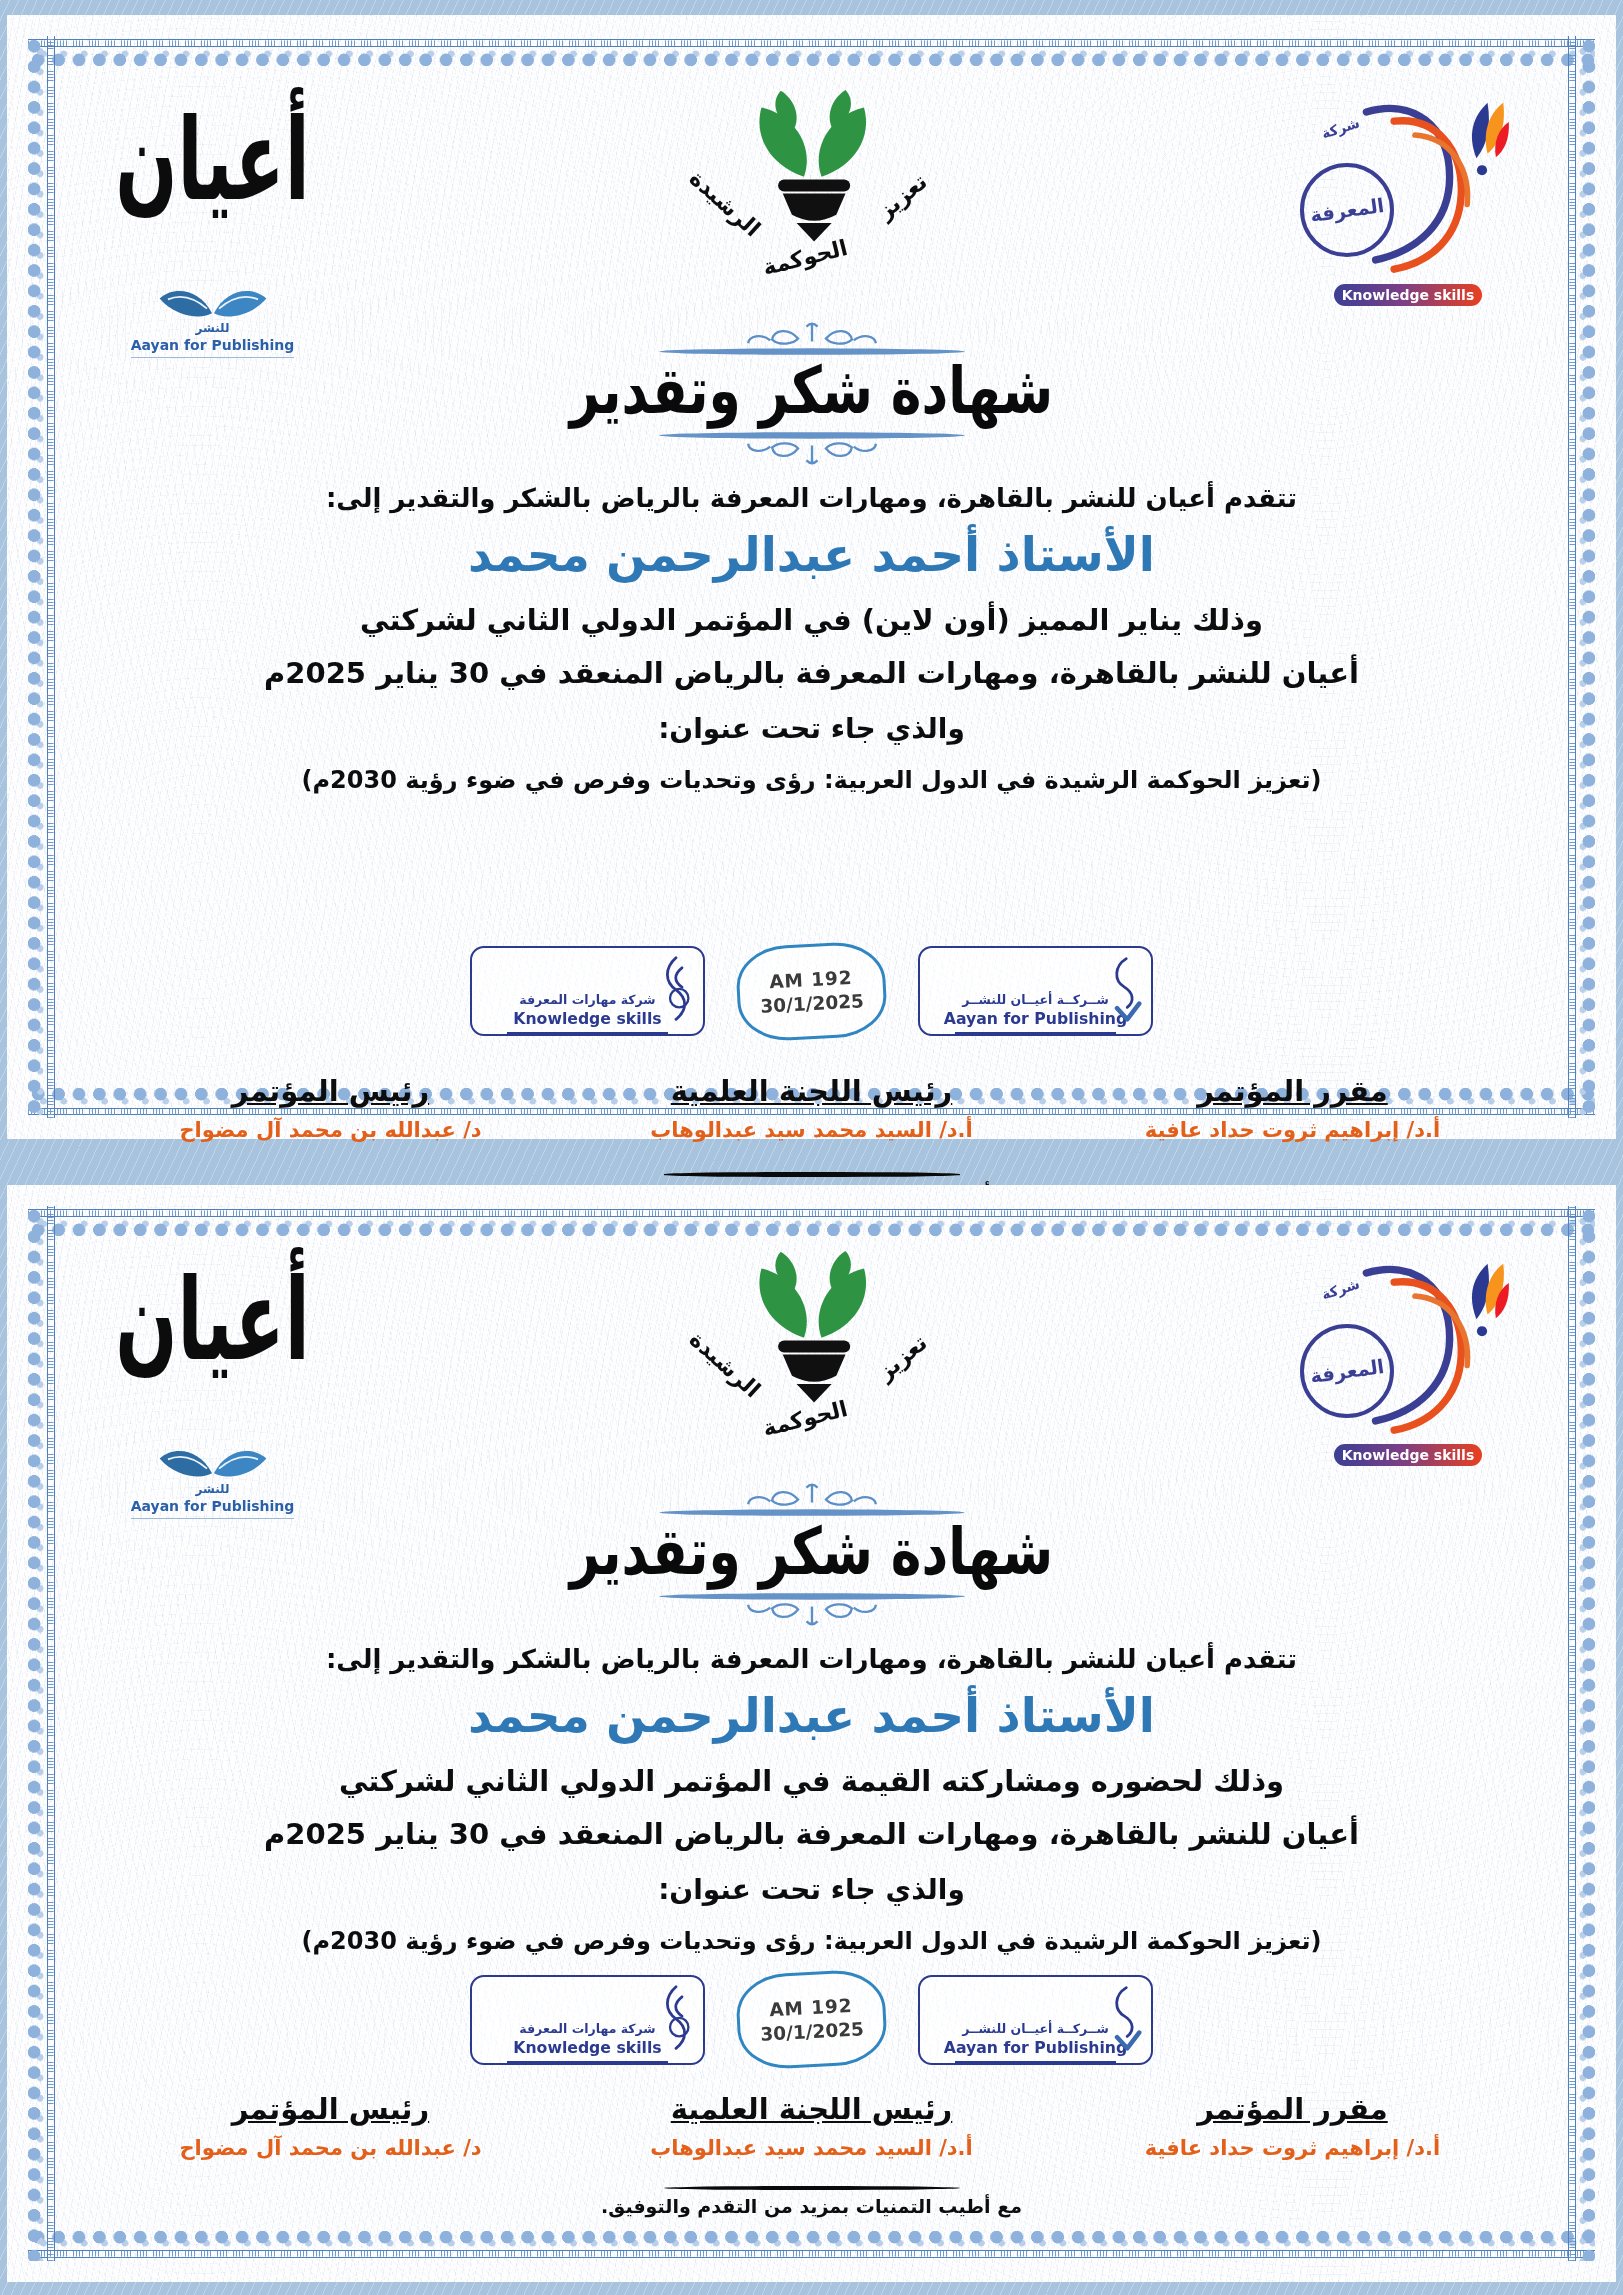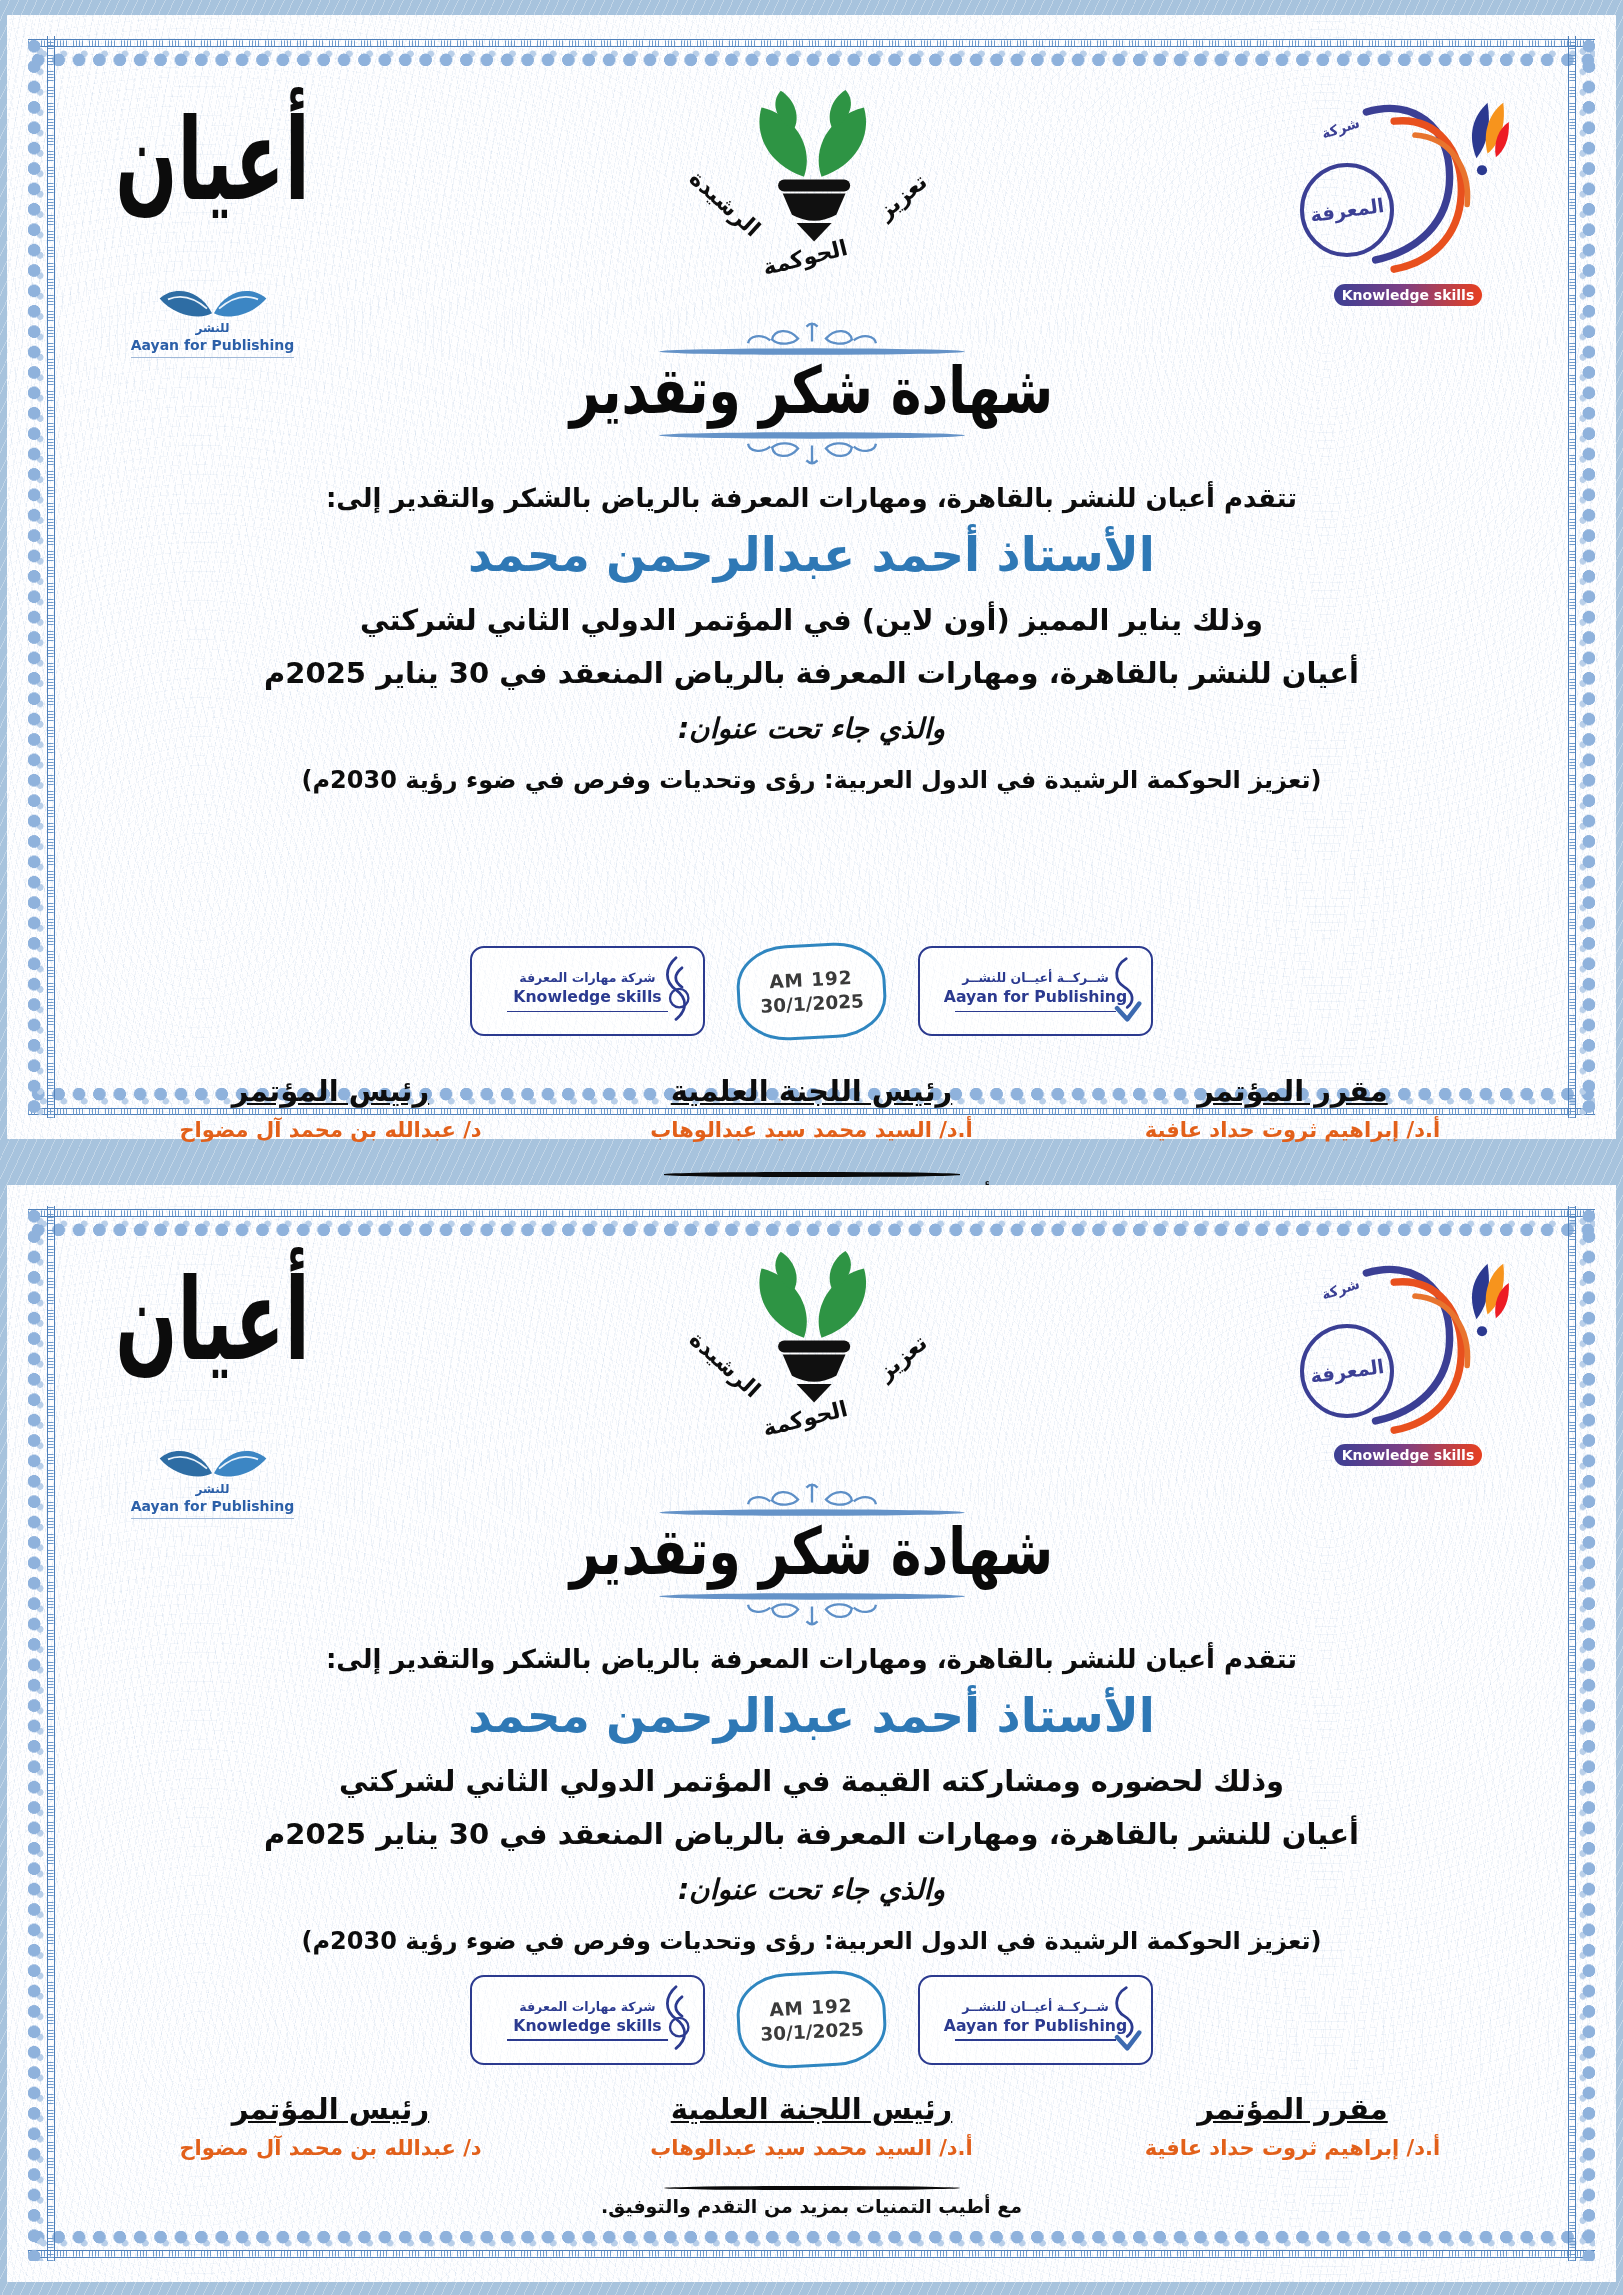--- a/index.html
+++ b/index.html
@@ -67,29 +67,29 @@
   .c1 .divider.d1,.c2 .divider.d1{margin-top:4.6px;}
   .divider.d2{margin-top:7px;transform:scaleY(-1);}
   .cert-title{font-size:52px;font-weight:800;color:#0a0a0a;letter-spacing:0.9px;transform:scaleY(1.25);}
 
   
   [dir="rtl"]{unicode-bidi:embed;}
   .intro{margin-top:16px;font-size:26px;font-weight:800;color:#0d0d0d;}
   .recipient{margin-top:14px;font-size:47px;font-weight:800;color:#2e78b5;}
   .body1{margin-top:21px;font-size:29px;font-weight:800;color:#0d0d0d;}
   .body2{margin-top:19.4px;font-size:29px;font-weight:800;color:#0d0d0d;}
-  .body3{margin-top:22px;font-size:28px;font-weight:800;color:#0d0d0d;font-style:italic;}
+  .body3{margin-top:22px;font-size:28px;font-weight:800;color:#0d0d0d;}
   .quote{margin-top:21px;font-size:24px;font-weight:800;color:#0d0d0d;}
   .research{margin-top:69px;font-size:23px;font-weight:800;color:#e8500f;}
 
   
   .stamps{display:flex;justify-content:center;align-items:center;gap:32px;height:88px;}
   .c1 .stamps{margin-top:153px;} .c2 .stamps{margin-top:21px;}
   .stamp{position:relative;width:231px;height:86px;border:2.8px solid #2b3a8f;border-radius:14px;
-    display:flex;flex-direction:column;align-items:center;justify-content:center;background:rgba(255,255,255,.55);}
+    display:flex;flex-direction:column;align-items:center;justify-content:flex-end;background:rgba(255,255,255,.55);}
   .stamp .ar{font-size:12.5px;font-weight:700;color:#2b3a8f;}
   .stamp .en{font-size:15.7px;font-weight:800;color:#2b3a8f;margin-top:1.9px;}
   .stamp .rule{width:70%;height:1.9px;background:#2b3a8f;margin-top:4.6px;}
   .stamp-deco{position:absolute;right:6.5px;top:5.6px;}
   .badge{position:relative;width:143px;height:89px;border:3.7px solid #2f86c0;border-radius:51px/40px;
     display:flex;flex-direction:column;align-items:center;justify-content:center;background:rgba(255,255,255,.55);transform:rotate(-3deg);}
   .badge .code{font-size:18.5px;font-weight:700;color:#3a3a3a;letter-spacing:0.9px;}
   .badge .date{font-size:18.5px;font-weight:700;color:#3a3a3a;margin-top:2.8px;}
 
   

